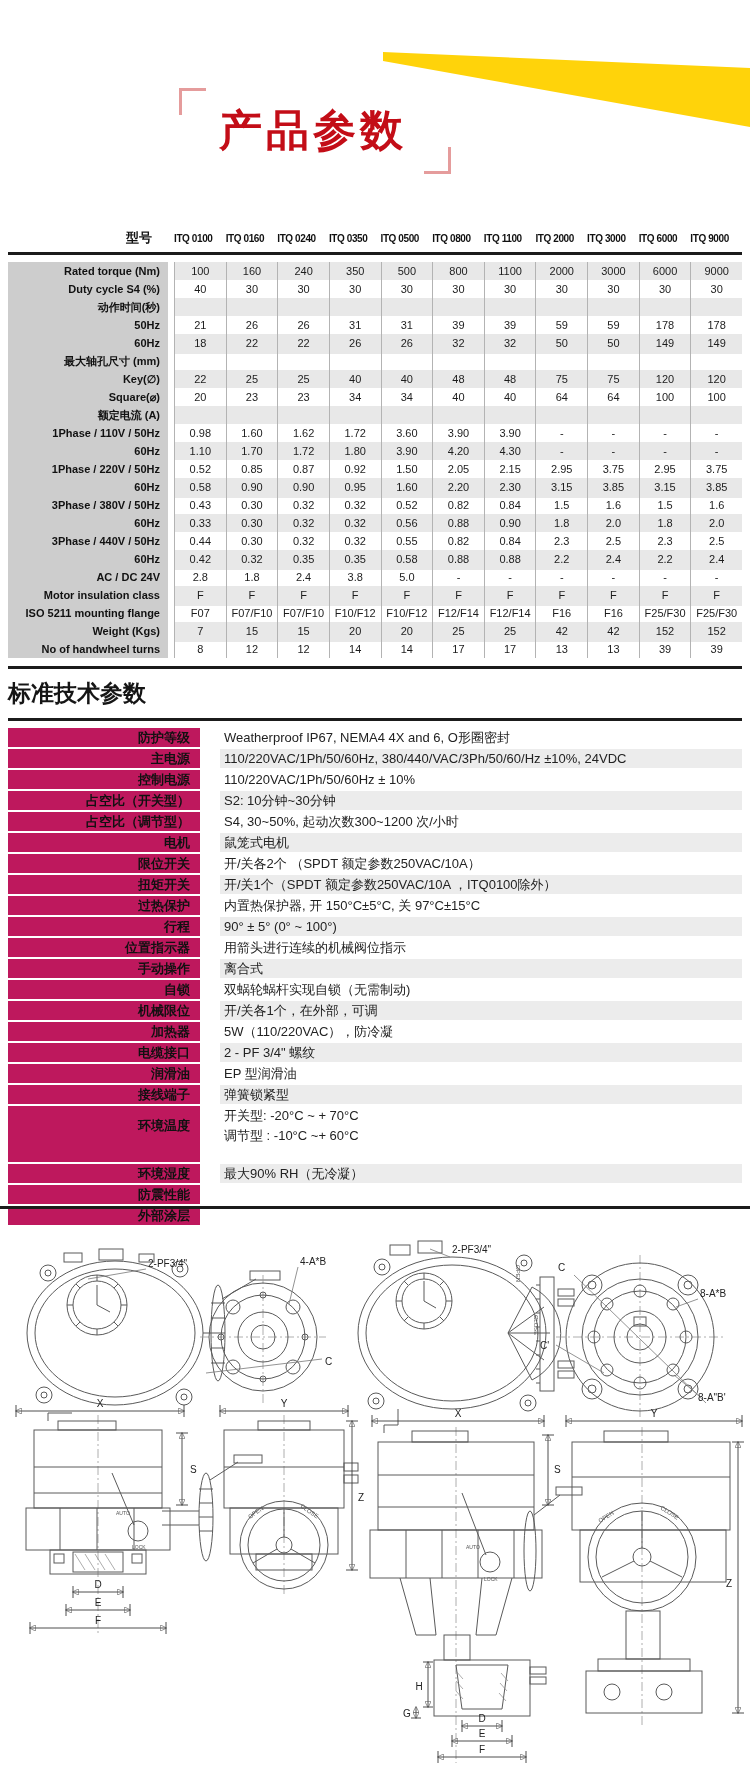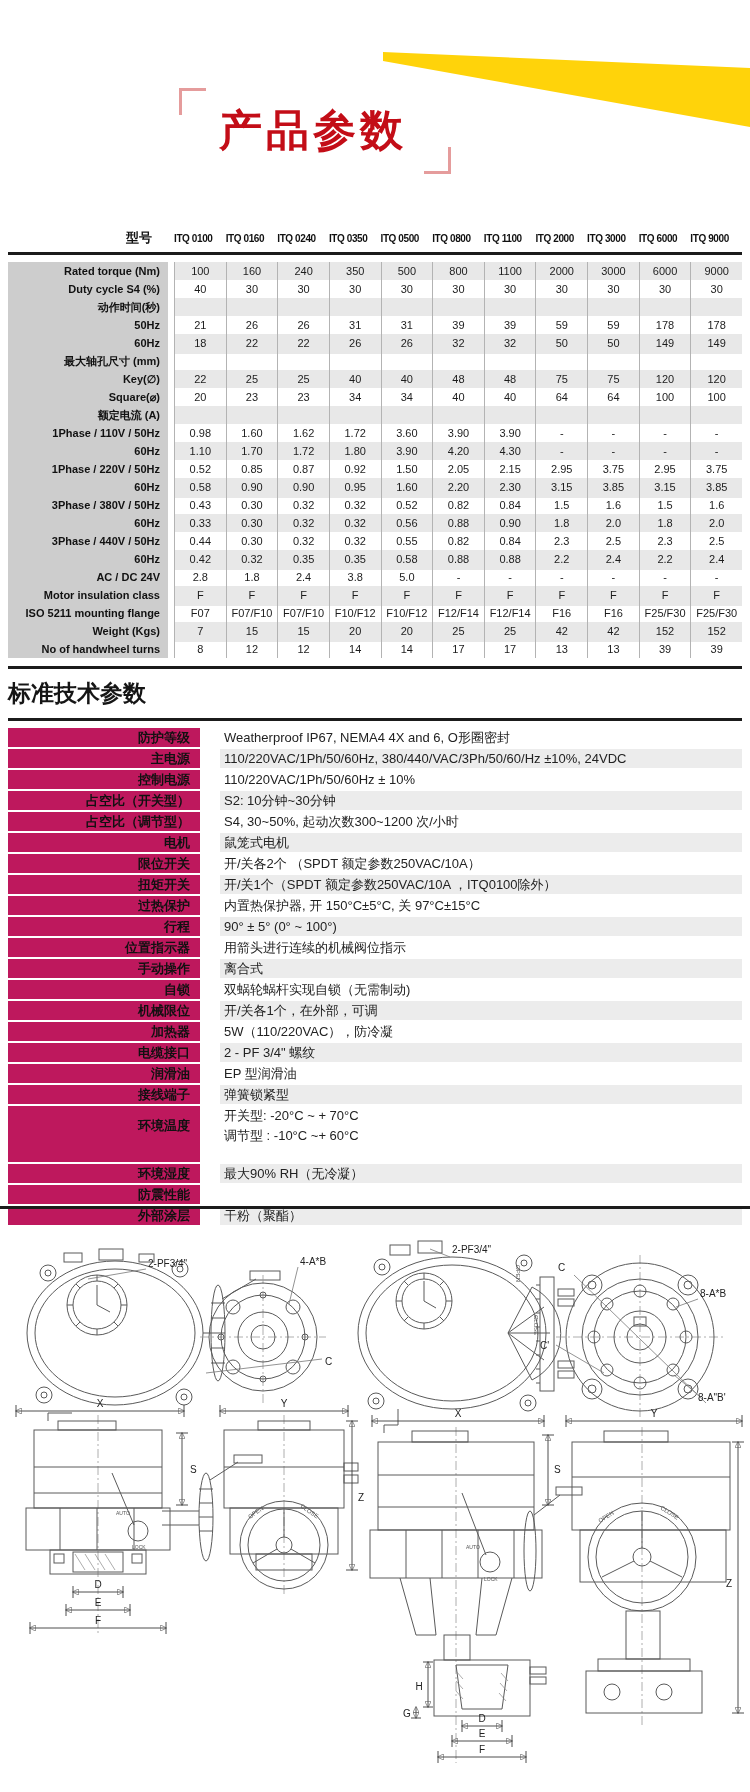--- a/index.html
+++ b/index.html
@@ -526,21 +526,20 @@
           <div></div>
           <div class="tech-value">最大90% RH（无冷凝）</div>
         </div>
         <div class="tech-row">
           <div class="tech-label">防震性能</div>
           <div></div>
         </div>
         <div class="tech-row greyv">
           <div class="tech-label">外部涂层</div>
           <div></div>
-          <div class="tech-value">干粉（聚酯）</div>
         </div>
       </div>
   </div>
 
   <div class="bottom-rule"></div>
 
   <svg class="drawings" viewBox="0 0 750 577">
     <defs>
       <marker id="ah" viewBox="0 0 10 10" refX="9" refY="5" markerWidth="7" markerHeight="7" orient="auto-start-reverse">
         <path d="M0,0L10,5L0,10z" fill="#333" stroke="none"></path>

